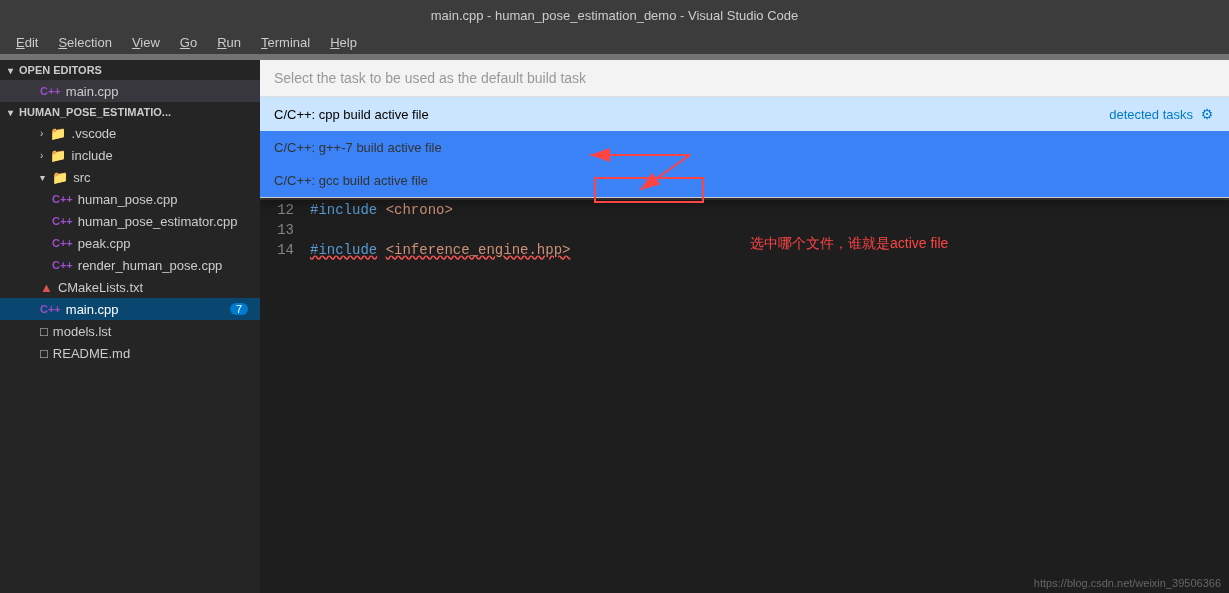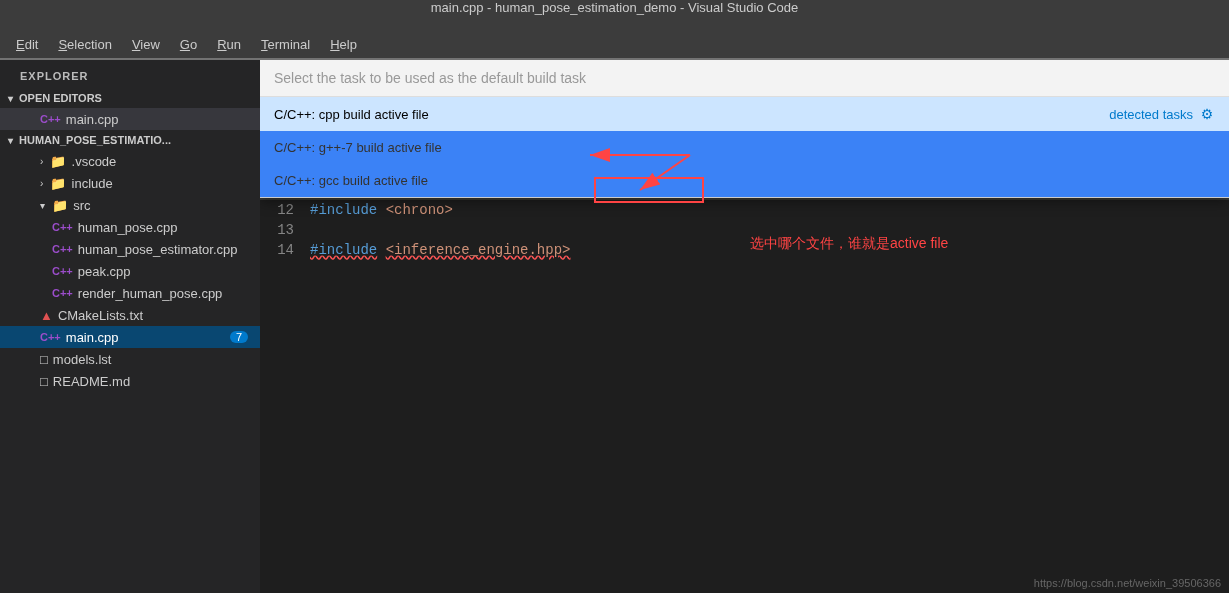--- a/index.html
+++ b/index.html
@@ -10,37 +10,37 @@
       font-family: 'Segoe UI', sans-serif;
       background: #1e1e1e;
       color: #cccccc;
     }
 
     
     .title-bar {
       background: #3c3c3c;
       height: 30px;
       display: flex;
-      align-items: flex-start;
+      align-items: center;
       justify-content: center;
       font-size: 13px;
       color: #cccccc;
     }
 
     
     .menu-bar {
       background: #3c3c3c;
       height: 30px;
       display: flex;
       align-items: center;
       padding: 0 8px;
       gap: 4px;
       font-size: 13px;
       color: #cccccc;
-      border-bottom: 2px solid #737373;
+      border-bottom: 6px solid #737373;
     }
     .menu-item {
       padding: 4px 8px;
       cursor: pointer;
       border-radius: 3px;
     }
     .menu-item u { text-decoration: underline; }
 
     
     .main-layout {
@@ -244,21 +244,20 @@
   <span class="menu-item"><u>V</u>iew</span>
   <span class="menu-item"><u>G</u>o</span>
   <span class="menu-item"><u>R</u>un</span>
   <span class="menu-item"><u>T</u>erminal</span>
   <span class="menu-item"><u>H</u>elp</span>
 </div>
 
 <div class="main-layout">
 
   <div class="sidebar">
-    <div class="sidebar-title">EXPLORER</div>
 
     <div class="section-header">
       <span class="chevron">▾</span>
       <span>OPEN EDITORS</span>
     </div>
     <div class="tree-item active indent1">
       <span class="file-icon-cpp">C++</span>
       <span>main.cpp</span>
     </div>
 

